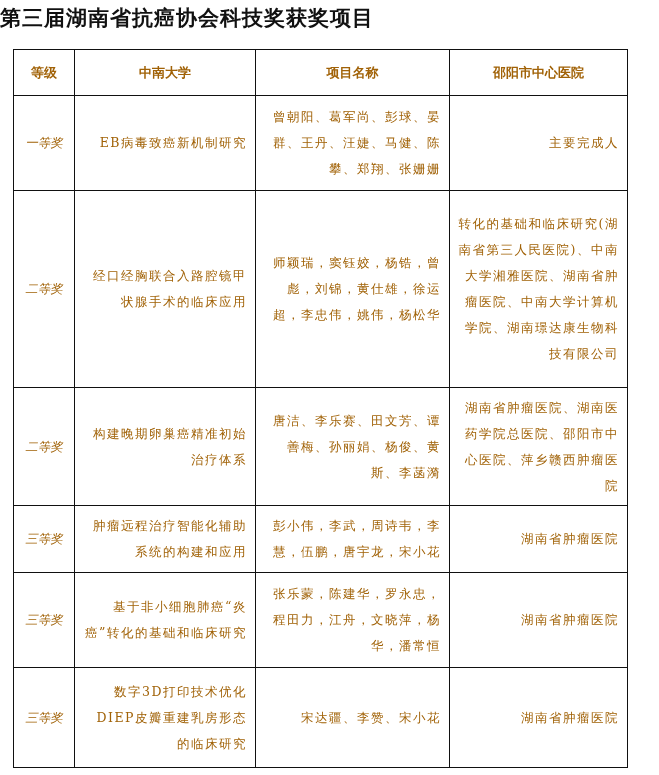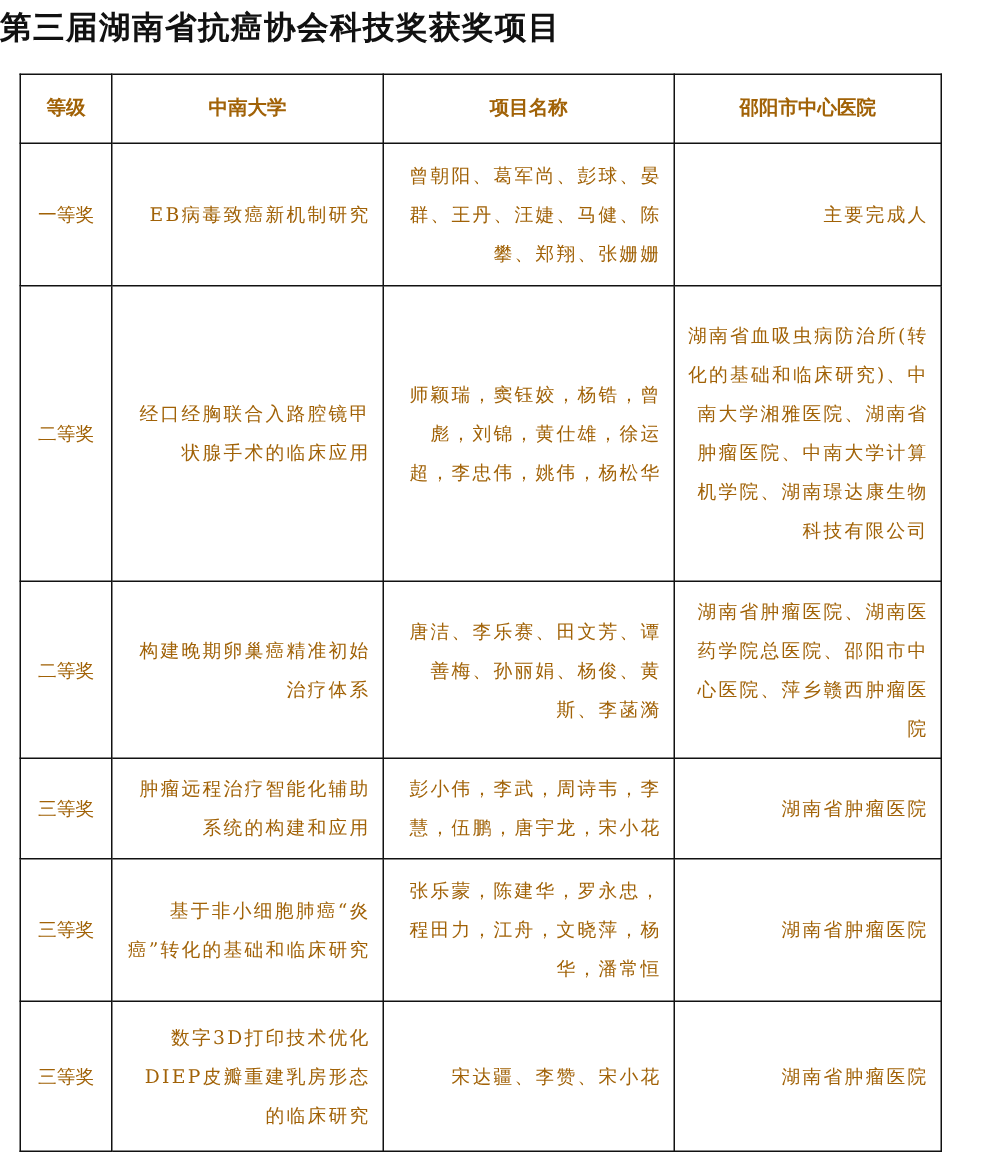--- a/index.html
+++ b/index.html
@@ -5,21 +5,21 @@
   html, body { margin: 0; padding: 0; background: #ffffff; }
   body { width: 659px; height: 775px; position: relative; overflow: hidden;
          font-family: "DejaVu Serif", "Liberation Serif", serif; color: #111; }
   .title { position: absolute; left: 0; top: 4px; width: 557px; text-align: left;
            font-size: 21px; letter-spacing: 1px; font-weight: bold; color: #111; }
   table { position: absolute; left: 13px; top: 49px; border-collapse: collapse;
           table-layout: fixed; }
   td, th { border: 1.3px solid #111; font-size: 12.5px; line-height: 26px;
            vertical-align: middle; font-weight: normal; color: #a16207; }
   th { height: 43px; text-align: center; font-weight: bold; font-size: 13px; }
-  td.level { text-align: center; }
+  td.level { text-align: center; font-style: italic; }
   td.txt { padding: 0 8px; text-align: right; letter-spacing: 1.5px; }
   col.c1 { width: 61px; } col.c2 { width: 181px; } col.c3 { width: 194px; } col.c4 { width: 178px; }
 </style>
 </head>
 <body>
 
 <div class="title">第三届湖南省抗癌协会科技奖获奖项目</div>
 
 <table>
   <colgroup>
@@ -40,21 +40,21 @@
       <tr style="height: 95px;">
         <td class="level">一等奖</td>
         <td class="txt">EB病毒致癌新机制研究</td>
         <td class="txt">曾朝阳、葛军尚、彭球、晏群、王丹、汪婕、马健、陈攀、郑翔、张姗姗</td>
         <td class="txt">主要完成人</td>
       </tr>
       <tr style="height: 197px;">
         <td class="level">二等奖</td>
         <td class="txt">经口经胸联合入路腔镜甲状腺手术的临床应用</td>
         <td class="txt">师颖瑞，窦钰姣，杨锆，曾彪，刘锦，黄仕雄，徐运超，李忠伟，姚伟，杨松华</td>
-        <td class="txt">湖南省血吸虫病防治所(转化的基础和临床研究)、中南大学湘雅医院、湖南省肿瘤医院、中南大学计算机学院、湖南璟达康生物科技有限公司</td>
+        <td class="txt">转化的基础和临床研究(湖南省第三人民医院)、中南大学湘雅医院、湖南省肿瘤医院、中南大学计算机学院、湖南璟达康生物科技有限公司</td>
       </tr>
       <tr style="height: 118px;">
         <td class="level">二等奖</td>
         <td class="txt">构建晚期卵巢癌精准初始治疗体系</td>
         <td class="txt">唐洁、李乐赛、田文芳、谭善梅、孙丽娟、杨俊、黄斯、李菡漪</td>
         <td class="txt">湖南省肿瘤医院、湖南医药学院总医院、邵阳市中心医院、萍乡赣西肿瘤医院</td>
       </tr>
       <tr style="height: 67px;">
         <td class="level">三等奖</td>
         <td class="txt">肿瘤远程治疗智能化辅助系统的构建和应用</td>

